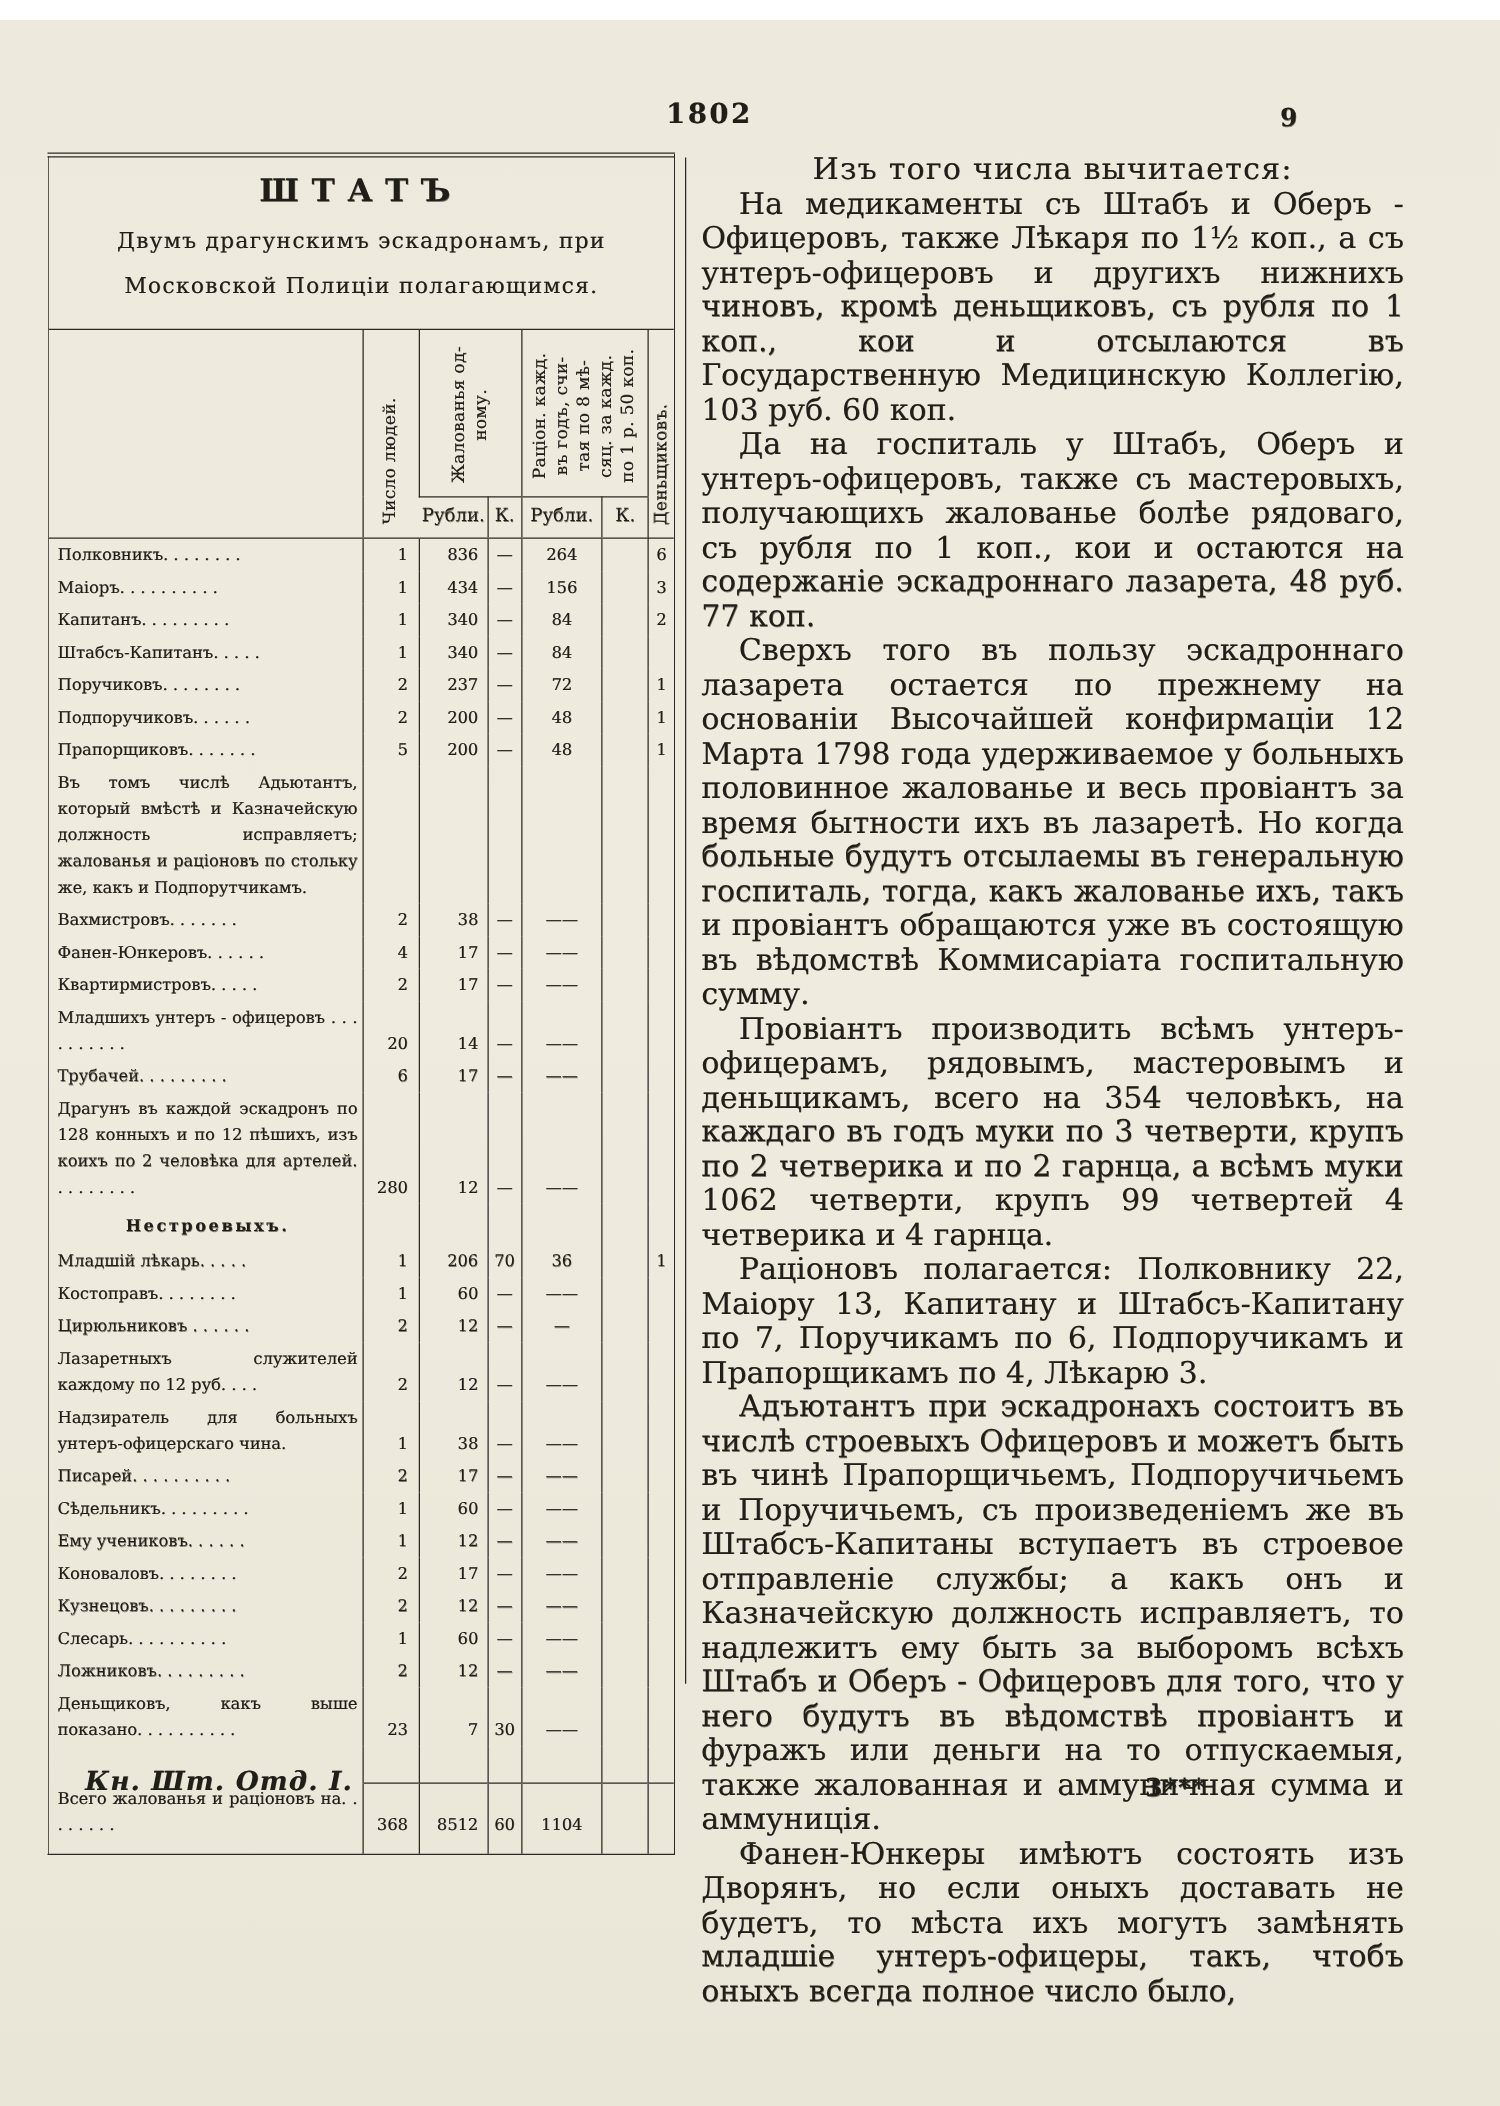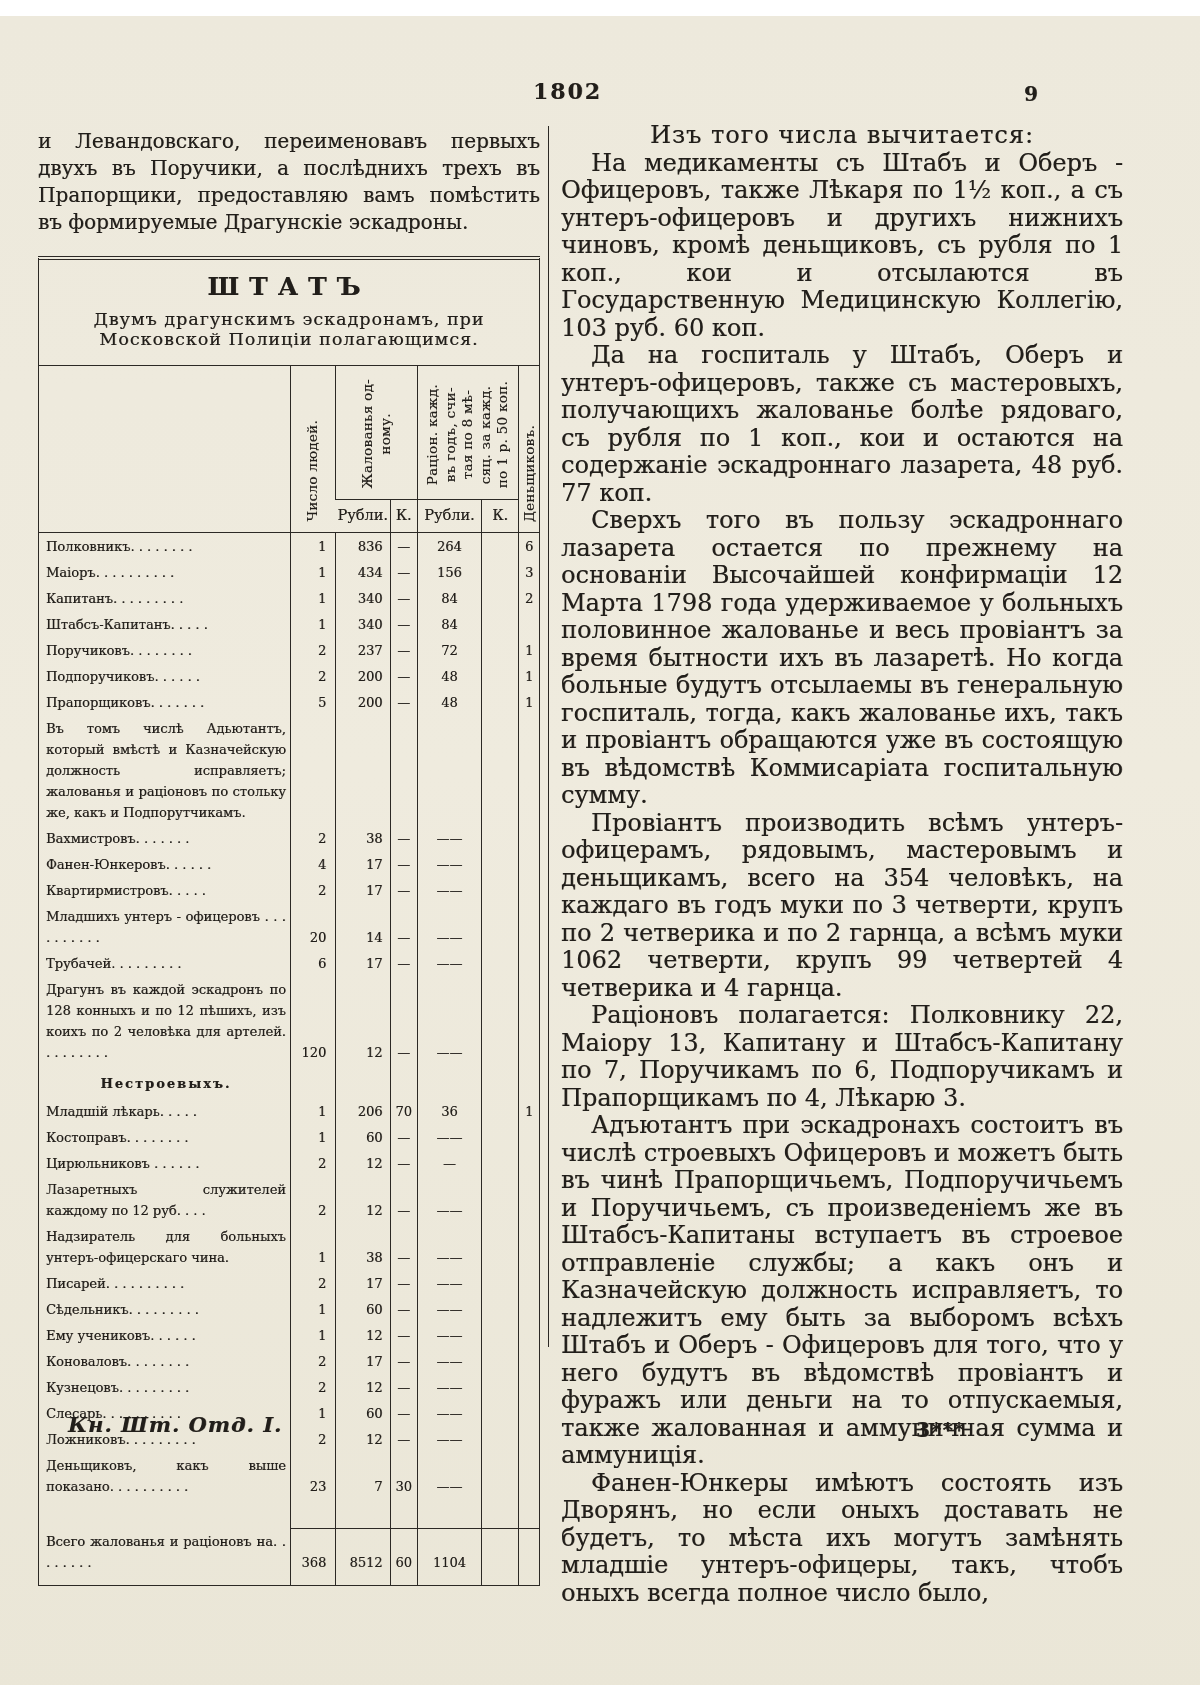--- a/index.html
+++ b/index.html
@@ -23,21 +23,21 @@
   .divider { flex:0 0 1px; background:#2c2925; margin:4px 12px 260px 8px; }
   .col-right { width:562px; flex:0 0 562px; }
 
   
   .intro { font-size:20px; line-height:27px; text-align:justify; margin:6px 0 20px 0; }
 
   
   .stat-box { border:1.5px solid #2c2925; border-top:4px double #2c2925; width:500px; }
   .stat-title-block { border-bottom:1.5px solid #2c2925; padding:12px 8px 16px 8px; text-align:center; }
   .stat-title { font-size:25px; font-weight:bold; letter-spacing:10px; margin-bottom:8px; }
-  .stat-subtitle { font-size:17.5px; letter-spacing:1px; line-height:20px; padding:0 14px;text-align:center; }
+  .stat-subtitle { font-size:17.5px; letter-spacing:1px; line-height:36px; padding:0 14px;text-align:center; }
 
   table.stat { border-collapse:collapse; table-layout:fixed; width:100%; }
   table.stat th, table.stat td { border-left:1px solid #2c2925; }
   table.stat th:first-child, table.stat td:first-child { border-left:none; }
   thead th { border-bottom:1.5px solid #2c2925; font-weight:normal; }
   th.rot-h { vertical-align:bottom; padding:4px 2px 6px 2px; height:122px; }
   th.span2 { height:156px; }
   .rot {
     writing-mode: vertical-rl;
     transform: rotate(180deg);
@@ -74,21 +74,20 @@
 <div class="page">
 
   <div class="page-header">
     <span class="year">1802</span>
   </div>
   <div class="pagenum">9</div>
 
   <div class="content">
 
     <div class="col-left">
-      <p class="intro">и Левандовскаго, переименовавъ первыхъ двухъ въ Поручики, а послѣднихъ трехъ въ Прапорщики, предоставляю вамъ помѣстить въ формируемые Драгунскіе эскадроны.</p>
 
       <div class="stat-box">
         <div class="stat-title-block">
           <div class="stat-title">ШТАТЪ</div>
           <div class="stat-subtitle">Двумъ драгунскимъ эскадронамъ, при Московской Полиціи полагающимся.</div>
         </div>
 
         <table class="stat">
           <colgroup>
             <col style="width:250px">
@@ -232,21 +231,21 @@
                 <td class="lbl">Трубачей. . . . . . . . .</td>
                 <td class="val col-num">6</td>
                 <td class="val col-s_rub">17</td>
                 <td class="val col-s_k">—</td>
                 <td class="val col-r_rub">——</td>
                 <td class="val col-r_k"></td>
                 <td class="val col-den"></td>
               </tr>
               <tr>
                 <td class="lbl">Драгунъ въ каждой эскадронъ по 128 конныхъ и по 12 пѣшихъ, изъ коихъ по 2 человѣка для артелей. . . . . . . . .</td>
-                <td class="val col-num">120</td>
+                <td class="val col-num">280</td>
                 <td class="val col-s_rub">12</td>
                 <td class="val col-s_k">—</td>
                 <td class="val col-r_rub">——</td>
                 <td class="val col-r_k"></td>
                 <td class="val col-den"></td>
               </tr>
               <tr>
                 <td class="lbl subhead">Нестроевыхъ.</td>
                 <td class="val col-num"></td>
                 <td class="val col-s_rub"></td>

